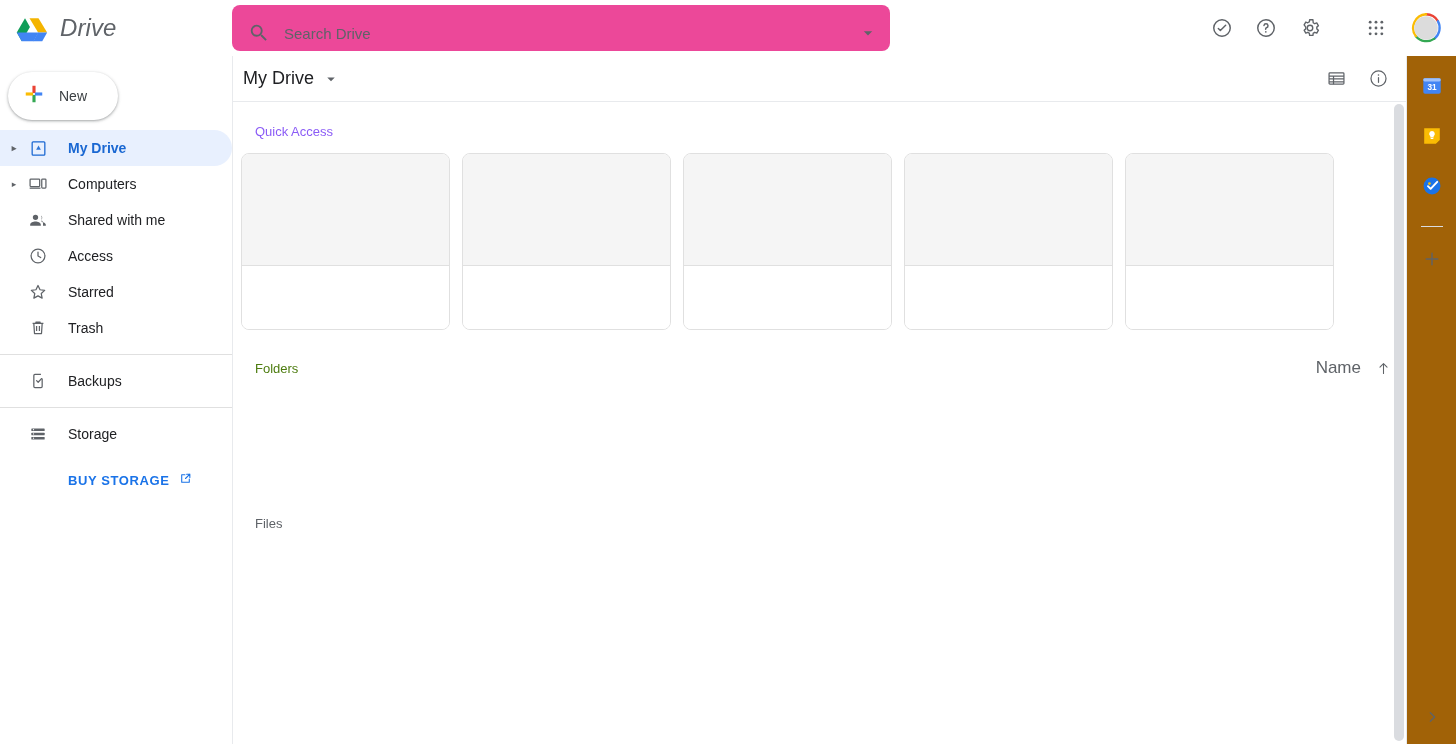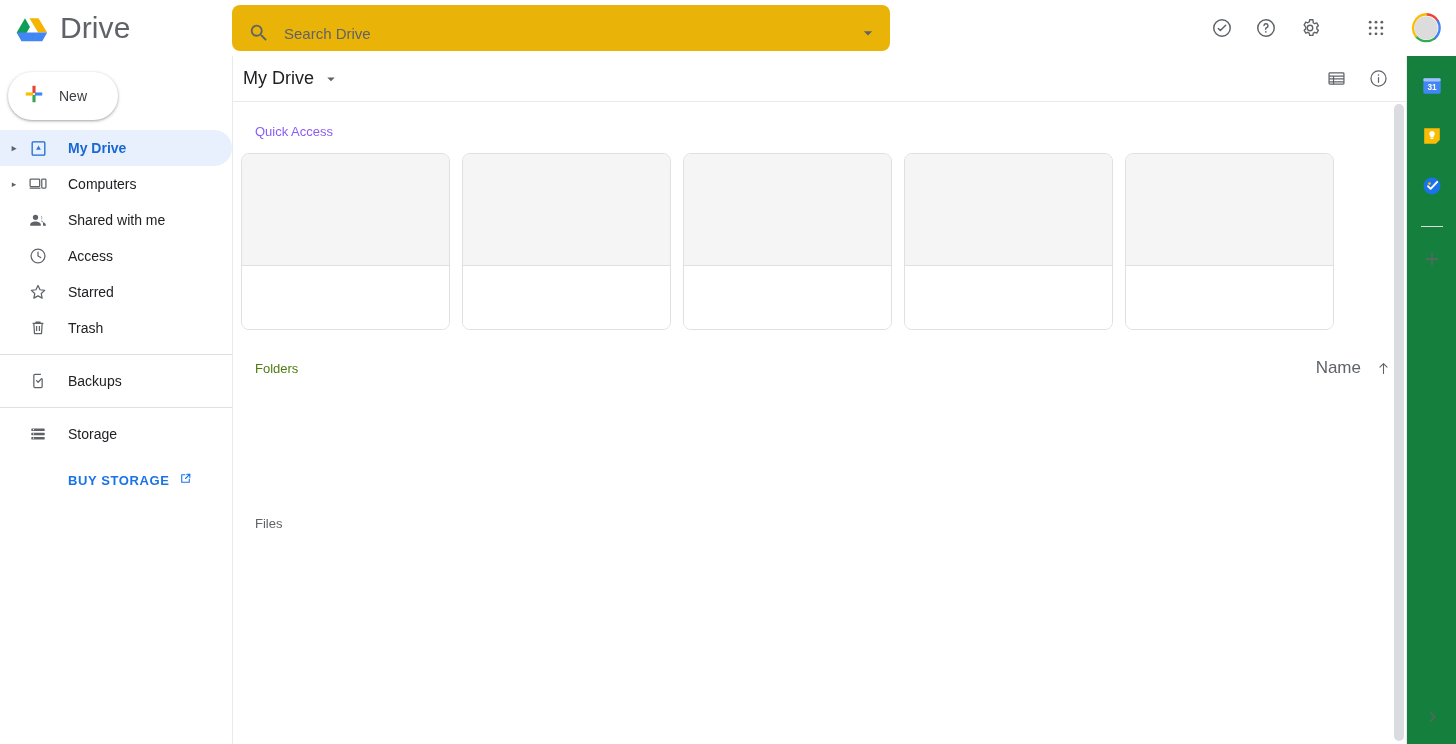--- a/index.html
+++ b/index.html
@@ -18,27 +18,28 @@
     display: flex; align-items: center;
     background: #fff;
   }
   .brand {
     width: 232px; height: 56px;
     display: flex; align-items: center; padding-left: 16px;
     flex: 0 0 232px;
   }
   .drive-logo { width: 36px; height: 32px; display:block; }
   .brand-name {
-    font-size: 30px; color: #5f6368; margin-left: 8px; letter-spacing: .1px;
+    font-size: 24px; color: #5f6368; margin-left: 8px; letter-spacing: .1px;
     font-weight: 400;
+    font-style: italic;
   }
 
   .searchwrap {
     width: 658px; height: 46px;
-    background: #eab308;
+    background: #ec4899;
     border-radius: 8px;
     display: flex; align-items: center;
     padding: 10px 12px 0 16px;
     position: relative;
   }
   .search-icon { width: 22px; height: 22px; flex: 0 0 22px; color:#5f6368; }
   .search-input {
     flex: 1; border: 0; outline: none; background: transparent;
     font-family: "Liberation Sans", sans-serif;
     font-size: 15px; color: #202124; margin-left: 14px;
@@ -160,21 +161,21 @@
   }
   .scrollthumb {
     position: absolute; top: 2px; right: 2px; width: 10px; height: 637px;
     background: #dadce0; border-radius: 6px;
   }
 
   
   .rail {
     position: absolute; top: 56px; right: 0;
     width: 50px; height: 688px;
-    background: #15803d; border-left: 1px solid #e8eaed;
+    background: #a16207; border-left: 1px solid #e8eaed;
     display: flex; flex-direction: column; align-items: center;
     padding-top: 18px;
   }
   .rail-icon {
     width: 24px; height: 24px; margin-bottom: 26px; cursor: pointer;
     display:flex;align-items:center;justify-content:center;
   }
   .rail-div { width: 22px; height: 1px; background: #dadce0; margin: 2px 0 22px 0; }
   .rail-plus { color: #5f6368; font-size: 22px; cursor: pointer; line-height: 1; }
   .rail-expand {

